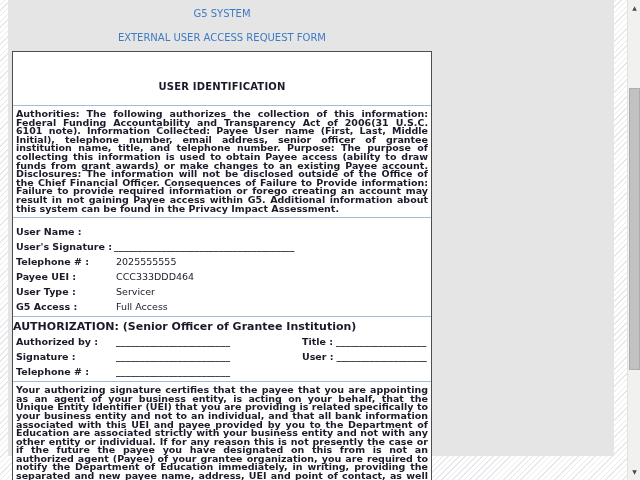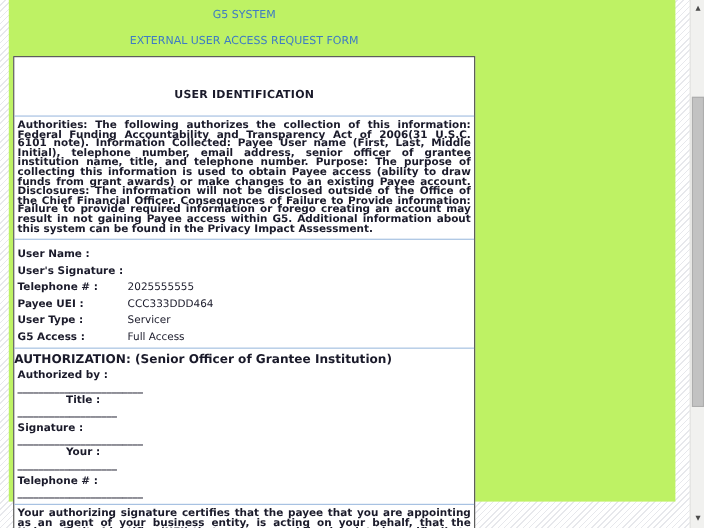--- a/index.html
+++ b/index.html
@@ -4,21 +4,21 @@
 <style>
   * { margin:0; padding:0; box-sizing:border-box; }
   html,body { width:640px; height:480px; }
   body {
     font-family:"DejaVu Sans","Liberation Sans",sans-serif;
     background:repeating-linear-gradient(135deg,#ffffff 0px,#ffffff 3px,#e7e8ec 3px,#e7e8ec 4px);
     position:relative; overflow:hidden; color:#1a1a2a;
   }
   .page {
     position:absolute; left:8px; top:0; width:606px; height:456px;
-    background:#bef264;
+    background:#e5e5e5;
   }
   .form-col { margin-left:4px; width:420px; }
   .doc-title {
     text-align:center; color:#3e7bc4; font-size:10px; font-weight:normal;
     padding-top:8px;
   }
   .doc-subtitle {
     text-align:center; color:#3e7bc4; font-size:10px; font-weight:normal;
     padding-top:13px; padding-bottom:8px;
   }
@@ -34,21 +34,21 @@
   }
   .fields { padding-top:8px; }
   .frow { display:flex; font-size:9.5px; line-height:11px; margin:0 3px 4px 3px; }
   .flabel { font-weight:bold; width:100px; flex-shrink:0; }
   .fvalue { font-weight:normal; }
   .frow.username { }
   .frow.sigrow .flabel { width:auto; margin-right:2px; }
   .uline { font-weight:bold; white-space:nowrap; }
   .auth { padding-top:4px; }
   .auth-heading { font-weight:bold; font-size:11px; line-height:11px; margin:0 3px 4px 0; }
-  .arow { display:flex; font-size:9.5px; line-height:11px; margin:0 3px 4px 3px;flex-direction:column; }
+  .arow { display:flex; font-size:9.5px; line-height:11px; margin:0 3px 4px 3px; }
   .alabel { font-weight:bold; width:100px; flex-shrink:0; }
   .aline { width:142px; flex-shrink:0; }
   .arlabel { font-weight:bold; margin-left:44px; margin-right:3px; }
   
   .scrollbar {
     position:absolute; right:0; top:0; width:13px; height:480px;
     background:#f1f1ef; border-left:1px solid #e2e2e0;
   }
   .sb-btn {
     position:absolute; left:0; width:13px; height:16px;
@@ -78,20 +78,21 @@
       <div class="para">Authorities: The following authorizes the collection of this information: Federal Funding Accountability and Transparency Act of 2006(31 U.S.C. 6101 note). Information Collected: Payee User name (First, Last, Middle Initial), telephone number, email address, senior officer of grantee institution name, title, and telephone number. Purpose: The purpose of collecting this information is used to obtain Payee access (ability to draw funds from grant awards) or make changes to an existing Payee account. Disclosures: The information will not be disclosed outside of the Office of the Chief Financial Officer. Consequences of Failure to Provide information: Failure to provide required information or forego creating an account may result in not gaining Payee access within G5. Additional information about this system can be found in the Privacy Impact Assessment.</div>
       <hr class="blue">
 
       <div class="fields">
         <div class="frow username">
           <span class="flabel">User Name :</span>
           <span class="fvalue"></span>
         </div>
         <div class="frow sigrow">
           <span class="flabel">User's Signature :</span>
+          <span class="uline">______________________________________</span>
         </div>
         <div class="frow">
           <span class="flabel">Telephone # :</span>
           <span class="fvalue">2025555555</span>
         </div>
         <div class="frow">
           <span class="flabel">Payee UEI :</span>
           <span class="fvalue">CCC333DDD464</span>
         </div>
         <div class="frow">
@@ -110,21 +111,21 @@
         <div class="auth-heading">AUTHORIZATION: (Senior Officer of Grantee Institution)</div>
         <div class="arow">
           <span class="alabel">Authorized by :</span>
           <span class="aline uline">________________________</span>
           <span class="arlabel">Title :</span>
           <span class="uline">___________________</span>
         </div>
         <div class="arow">
           <span class="alabel">Signature :</span>
           <span class="aline uline">________________________</span>
-          <span class="arlabel">Your :</span>
+          <span class="arlabel">User :</span>
           <span class="uline">___________________</span>
         </div>
         <div class="arow">
           <span class="alabel">Telephone # :</span>
           <span class="aline uline">________________________</span>
         </div>
       </div>
 
       <hr class="blue">
 

